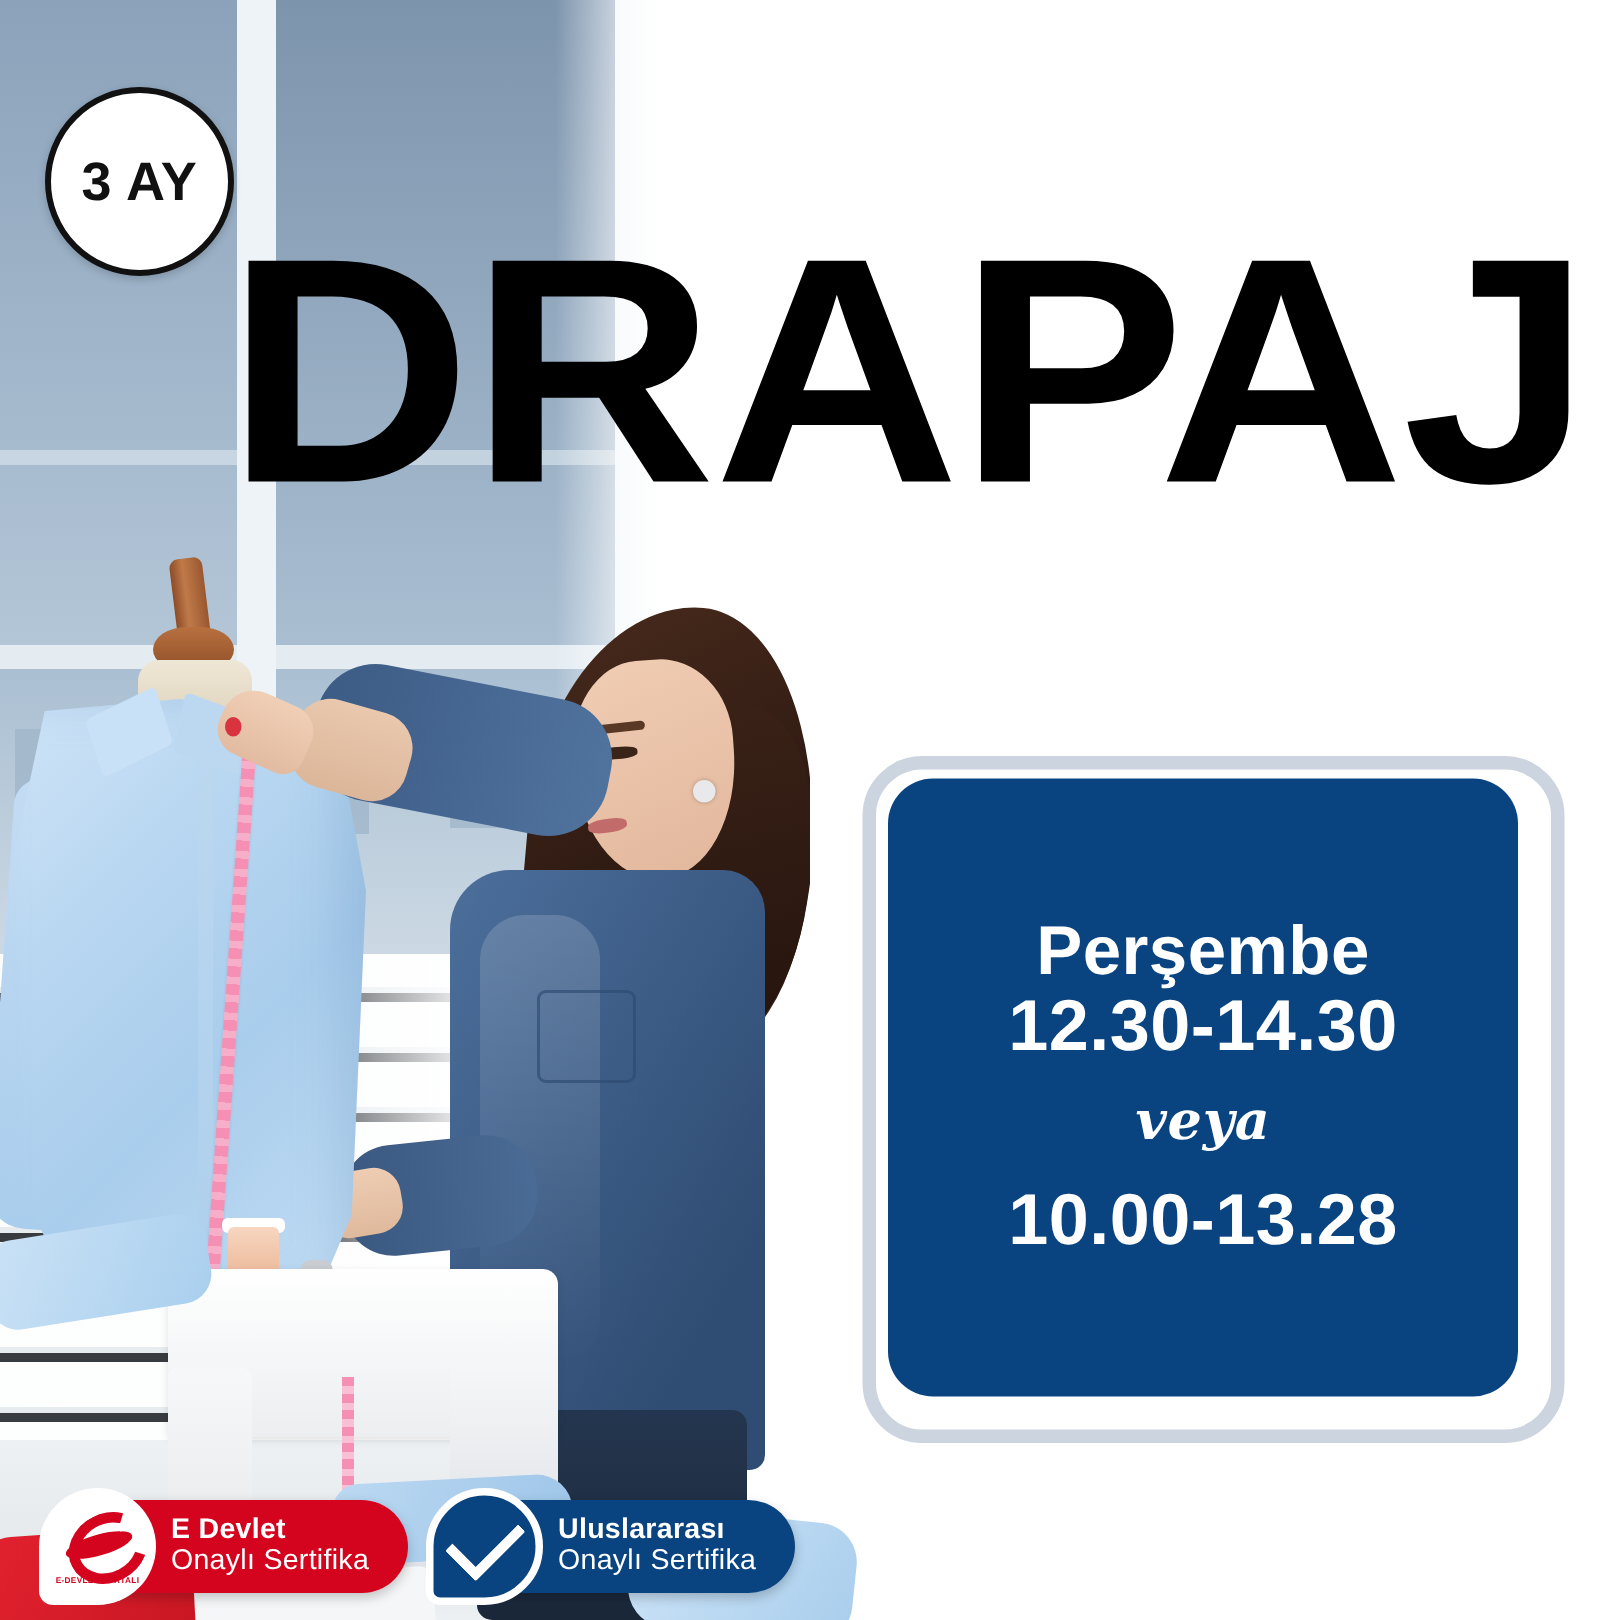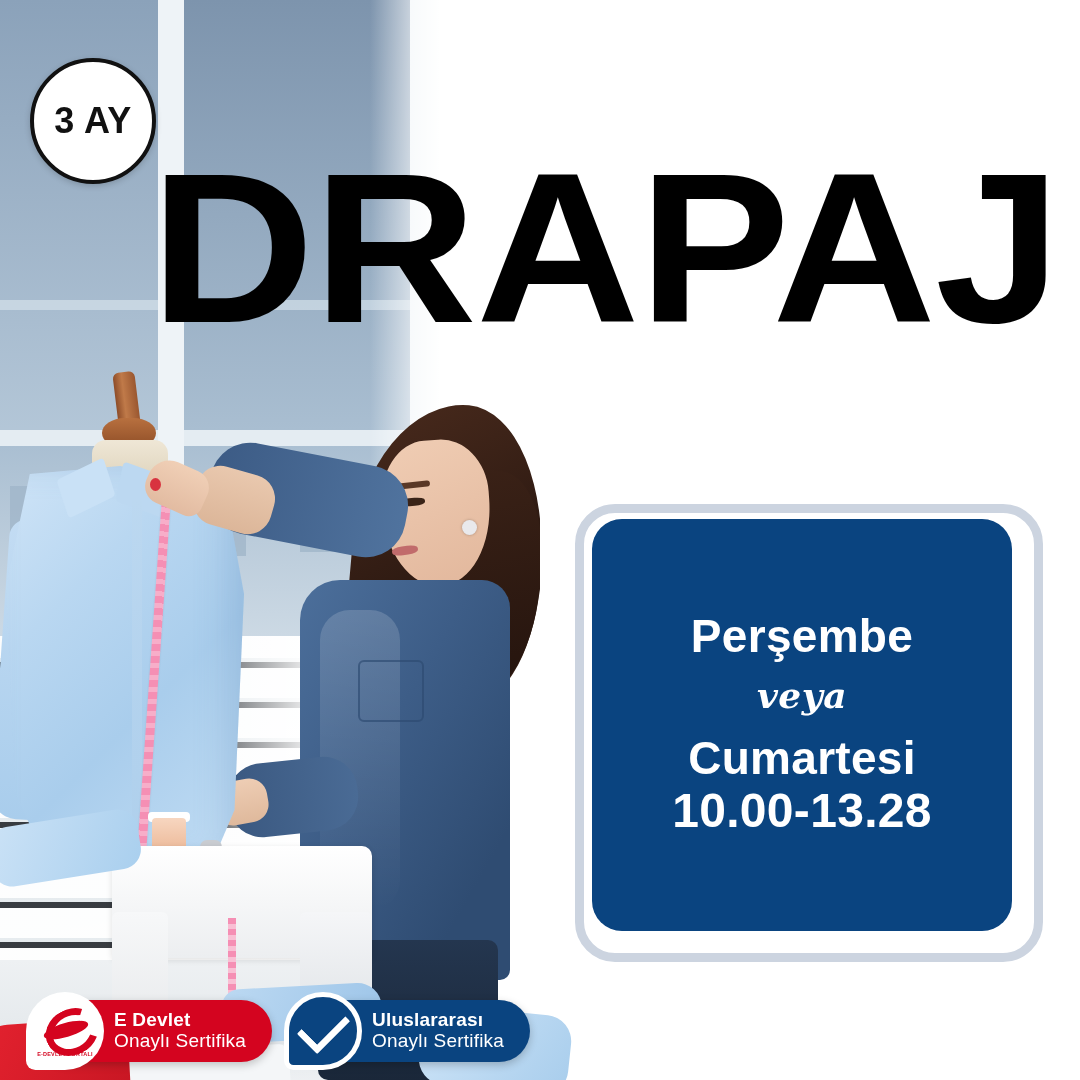--- a/index.html
+++ b/index.html
@@ -244,24 +244,24 @@
   <div class="badge-3ay">
     <span>3 AY</span>
   </div>
 
   <div class="title">DRAPAJ</div>
 
   <div class="card-outer"></div>
   <div class="card">
     <div class="slot">
       <div class="day">Perşembe</div>
+      <div class="time">12.30-14.30</div>
     </div>
     <div class="veya">veya</div>
     <div class="slot second">
-      <div class="day">Cumartesi</div>
       <div class="time">10.00-13.28</div>
     </div>
   </div>
 
   <div class="certs">
 
     <div class="cert red">
       <div class="bubble white">
         <div class="edevlet-logo">
           <div class="ed-e"></div>

